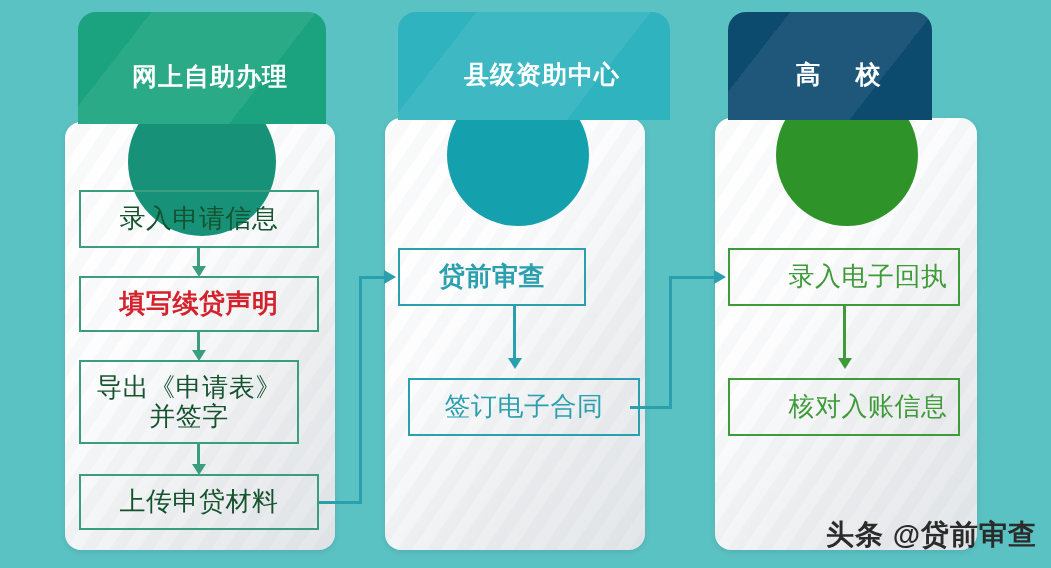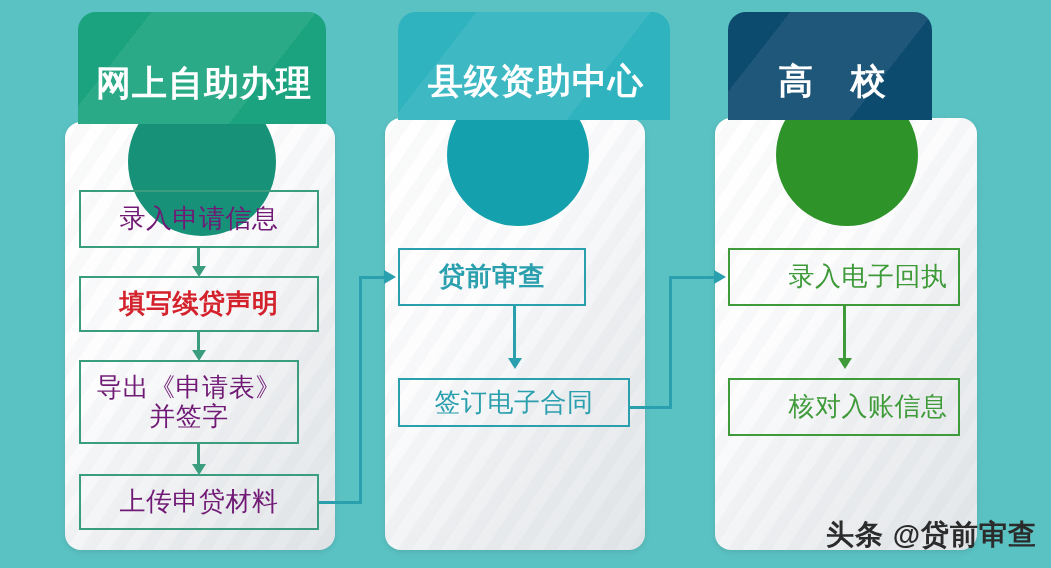--- a/index.html
+++ b/index.html
@@ -46,25 +46,25 @@
     background: linear-gradient(128deg,
         rgba(255,255,255,0.00) 0%,
         rgba(255,255,255,0.00) 34%,
         rgba(255,255,255,0.075) 34%,
         rgba(255,255,255,0.075) 62%,
         rgba(255,255,255,0.00) 62%);
     pointer-events: none;
   }
   .col-head-title {
     position: absolute;
-    left: 2px;
+    left: 8px;
     width: 100%;
     text-align: center;
     color: #ffffff;
-    font-size: 35px;
+    font-size: 25px;
     font-weight: bold;
     letter-spacing: 1px;
     white-space: nowrap;
   }
   .col-head-title.spaced { letter-spacing: 14px; text-indent: 14px; }
 
   
   .head-lobe {
     position: absolute;
     border-radius: 50%;
@@ -90,21 +90,21 @@
   
   .step {
     position: absolute;
     box-sizing: border-box;
     border: 2px solid #3a9e7e;
     background: transparent;
     display: flex;
     align-items: center;
     justify-content: center;
     text-align: center;
-    color: #701a75;
+    color: #14532d;
     font-size: 26px;
     line-height: 1.12;
     letter-spacing: 0.5px;
     white-space: pre-line;
     z-index: 6;
   }
   .step.teal  { border-color: #2a9fae; color: #2a9fae; }
   .step.green { border-color: #3f9b3a; color: #3f9b3a; padding-left: 48px; }
   .step.red   { color: #d4222c; font-weight: bold; }
 
@@ -188,21 +188,21 @@
     <div class="head-lobe" style="left:447px; top:84px; width:142px; height:142px; background:#14a0ad;
                 clip-path: inset(36px 0 0 0);"></div>
 
     <div class="col-card" style="left:385px; top:118px; width:260px; height:432px;"></div>
 
     <div class="step teal" style="left:398px; top:248px; width:188px; height:58px;font-weight:bold;">贷前审查</div>
 
     <div class="vline" style="left:513px; top:306px; height:54px; background:#2a9fae;"></div>
     <div class="arrow-down" style="left:508px; top:358px; border-top:11px solid #2a9fae;"></div>
 
-    <div class="step teal" style="left:398px; top:378px; width:232px; height:49px;">签订电子合同</div>
+    <div class="step teal" style="left:408px; top:378px; width:232px; height:58px;">签订电子合同</div>
   </div>
 
   <div class="column">
 
     <div class="col-head" style="left:728px; width:204px; height:108px; background:#0c4a6e;">
       <div class="head-sheen"></div>
       <div class="col-head-title spaced" style="top:46px;">高 校</div>
     </div>
     <div class="head-lobe" style="left:776px; top:84px; width:142px; height:142px; background:#2e9429;
                 clip-path: inset(36px 0 0 0);"></div>

